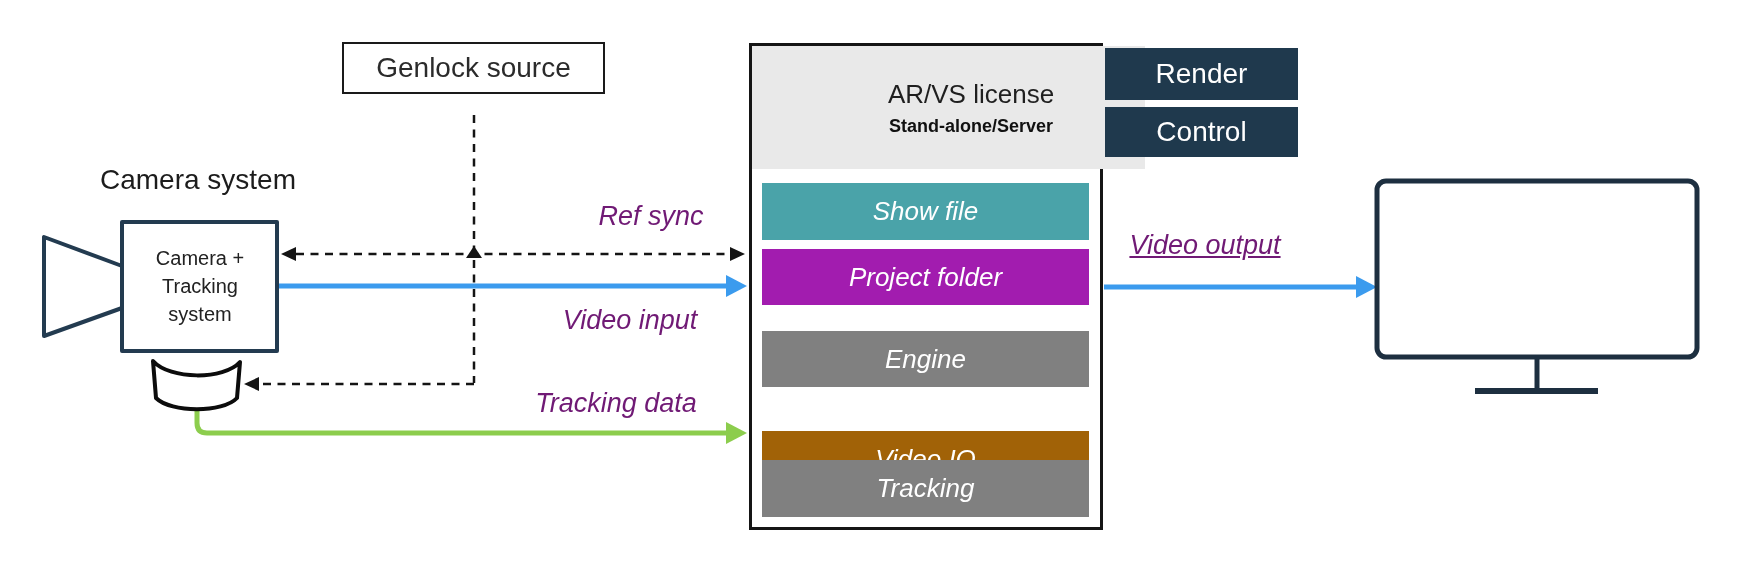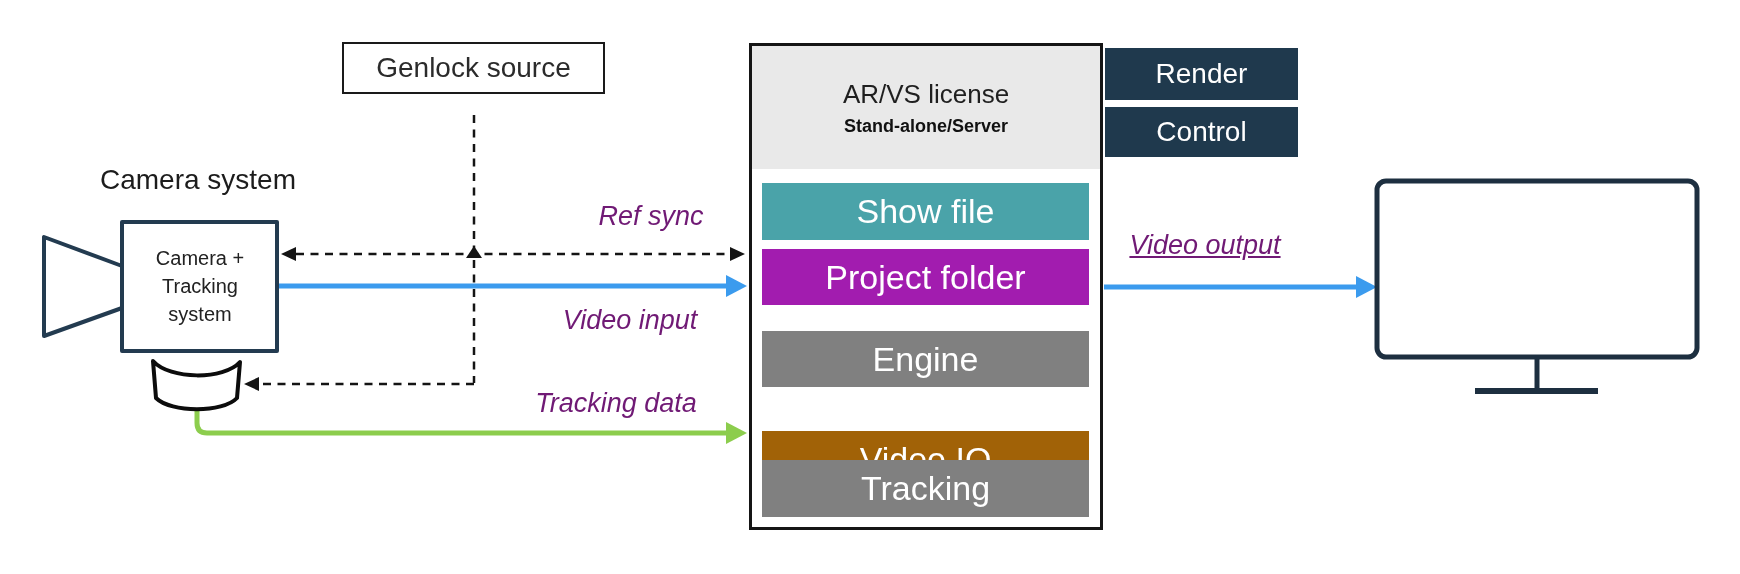--- a/index.html
+++ b/index.html
@@ -25,21 +25,21 @@
     left:749px;top:43px;width:354px;height:487px;background:#ffffff;border:3px solid #151515;
   }
   .main-header{
     position:absolute;left:0;top:0;width:100%;height:123px;background:#e9e9e9;
     display:flex;flex-direction:column;align-items:center;justify-content:center;gap:6px;
   }
   .main-title{font-size:26px;color:#1f1f1f;}
   .main-subtitle{font-size:18px;font-weight:bold;color:#111;}
   .block{
     position:absolute;left:10px;width:327px;height:57px;display:flex;align-items:center;justify-content:center;
-    color:#ffffff;font-size:34px;
+    color:#ffffff;font-size:26px;font-style:italic;
   }
   .block.b0{top:137px;}
   .block.b1{top:203px;height:56px;}
   .block.b2{top:285px;height:56px;}
   .block.b3{top:349px;}
   .block.b4{top:414px;}
   .tab{
     background:#1f394d;color:#fff;display:flex;align-items:center;justify-content:center;font-size:28px;
   }
   .tab-render{left:1105px;top:48px;width:193px;height:52px;}
@@ -90,21 +90,21 @@
   <div class="abs genlock-box">
     <span>Genlock source</span>
   </div>
 
   <div class="abs camera-title">Camera system</div>
   <div class="abs camera-body-label">Camera +
 Tracking
 system</div>
 
   <div class="abs main-box">
-    <div class="main-header" style="background: rgb(233, 233, 233);">
+    <div class="main-header" style="background: rgb(233, 233, 233); padding-left: 45px;">
       <div class="main-title">AR/VS license</div>
       <div class="main-subtitle">Stand-alone/Server</div>
     </div>
     <div class="block b0" style="background: rgb(74, 163, 169);">Show file</div>
     <div class="block b1" style="background: #a21caf;">Project folder</div>
     <div class="block b2" style="background: rgb(128, 128, 128);">Engine</div>
     <div class="block b3" style="background: #a16207; margin-top: 36px;">Video IO</div>
     <div class="block b4" style="background: rgb(128, 128, 128);">Tracking</div>
   </div>
 

